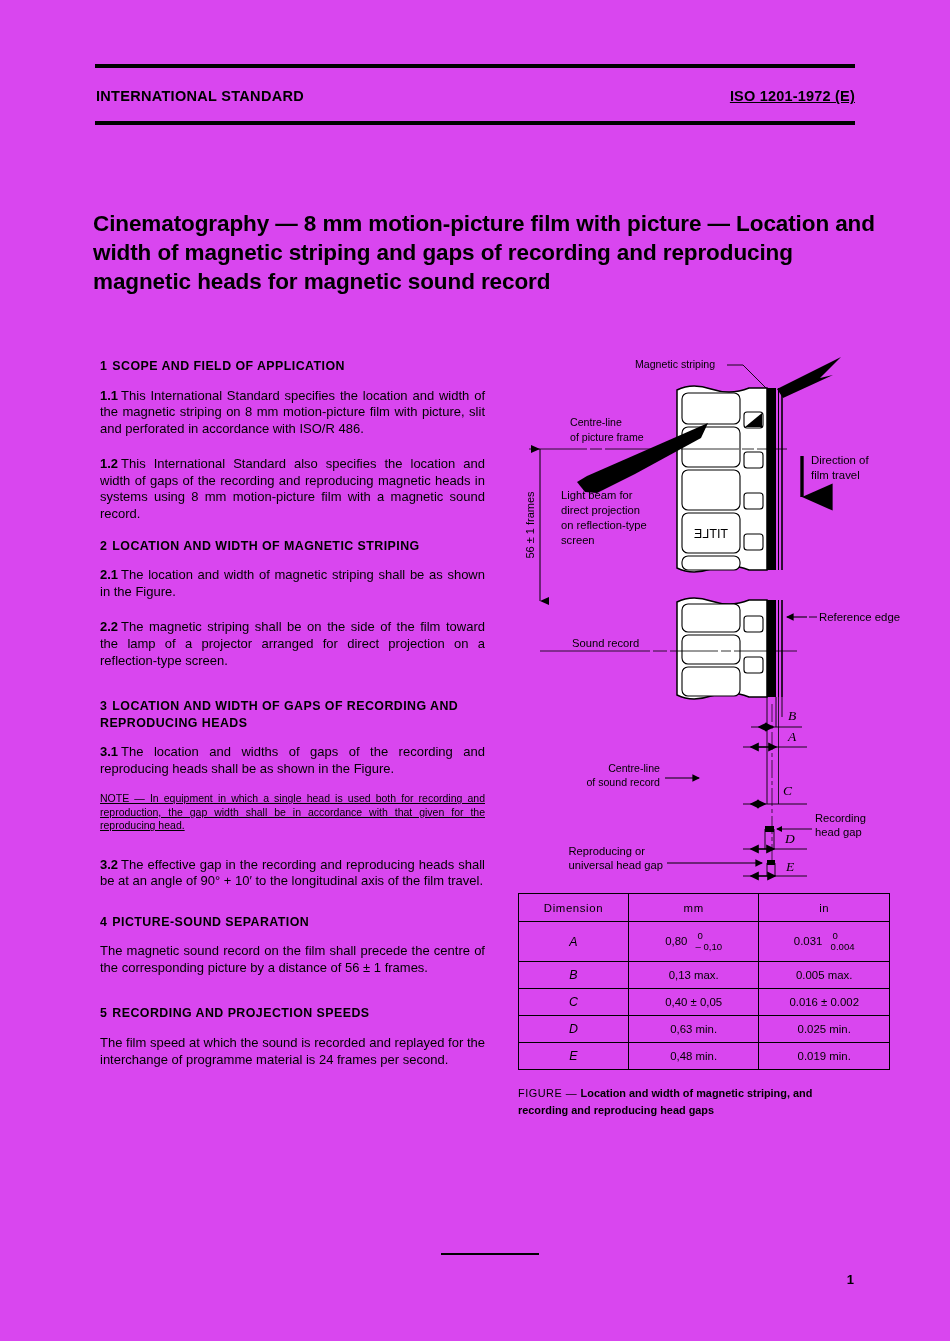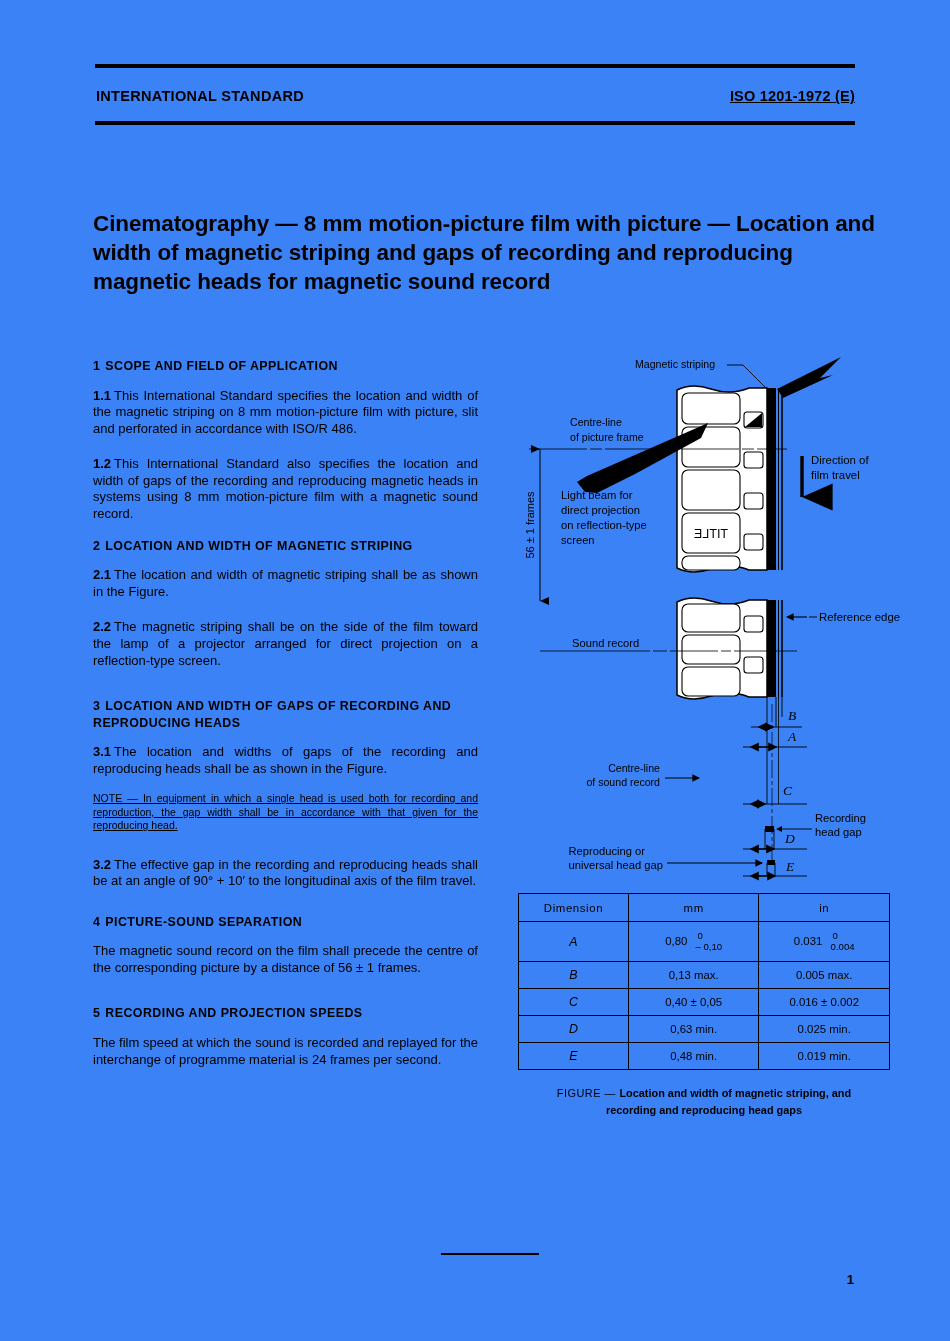--- a/index.html
+++ b/index.html
@@ -10,21 +10,21 @@
   }
   body {
     font-family: "Liberation Sans", sans-serif;
     color: #000000;
   }
   #page {
     position: relative;
     width: 950px;
     height: 1341px;
     overflow: hidden;
-    background: #3b82f6;
+    background: #d946ef;
   }
 
   
   .rule-thick {
     position: absolute;
     left: 95px;
     width: 760px;
     height: 4px;
     background: #000;
   }
@@ -58,21 +58,21 @@
     width: 800px;
     font-size: 22.5px;
     font-weight: bold;
     line-height: 29px;
     letter-spacing: -0.1px;
   }
 
   
   #col-left {
     position: absolute;
-    left: 93px;
+    left: 100px;
     top: 358px;
     width: 385px;
   }
   .sec-head {
     font-size: 12.4px;
     font-weight: bold;
     letter-spacing: 0.45px;
     line-height: 16.5px;
     margin: 0 0 13px 0;
   }
@@ -156,21 +156,21 @@
   }
   .tolwrap .tolstack span { display: block; }
   .tolwrap .tolstack .hi { margin-left: 2px; }
 
   
   #fig-caption {
     position: absolute;
     left: 518px;
     top: 1085px;
     width: 372px;
-    text-align: center;
+    text-align: left;
     font-size: 10.9px;
     line-height: 17px;
   }
   #fig-caption .cap-lead { font-weight: normal; letter-spacing: 0.5px; }
   #fig-caption .cap-body { font-weight: bold; }
 
   
   #footer-rule {
     position: absolute;
     left: 441px;

